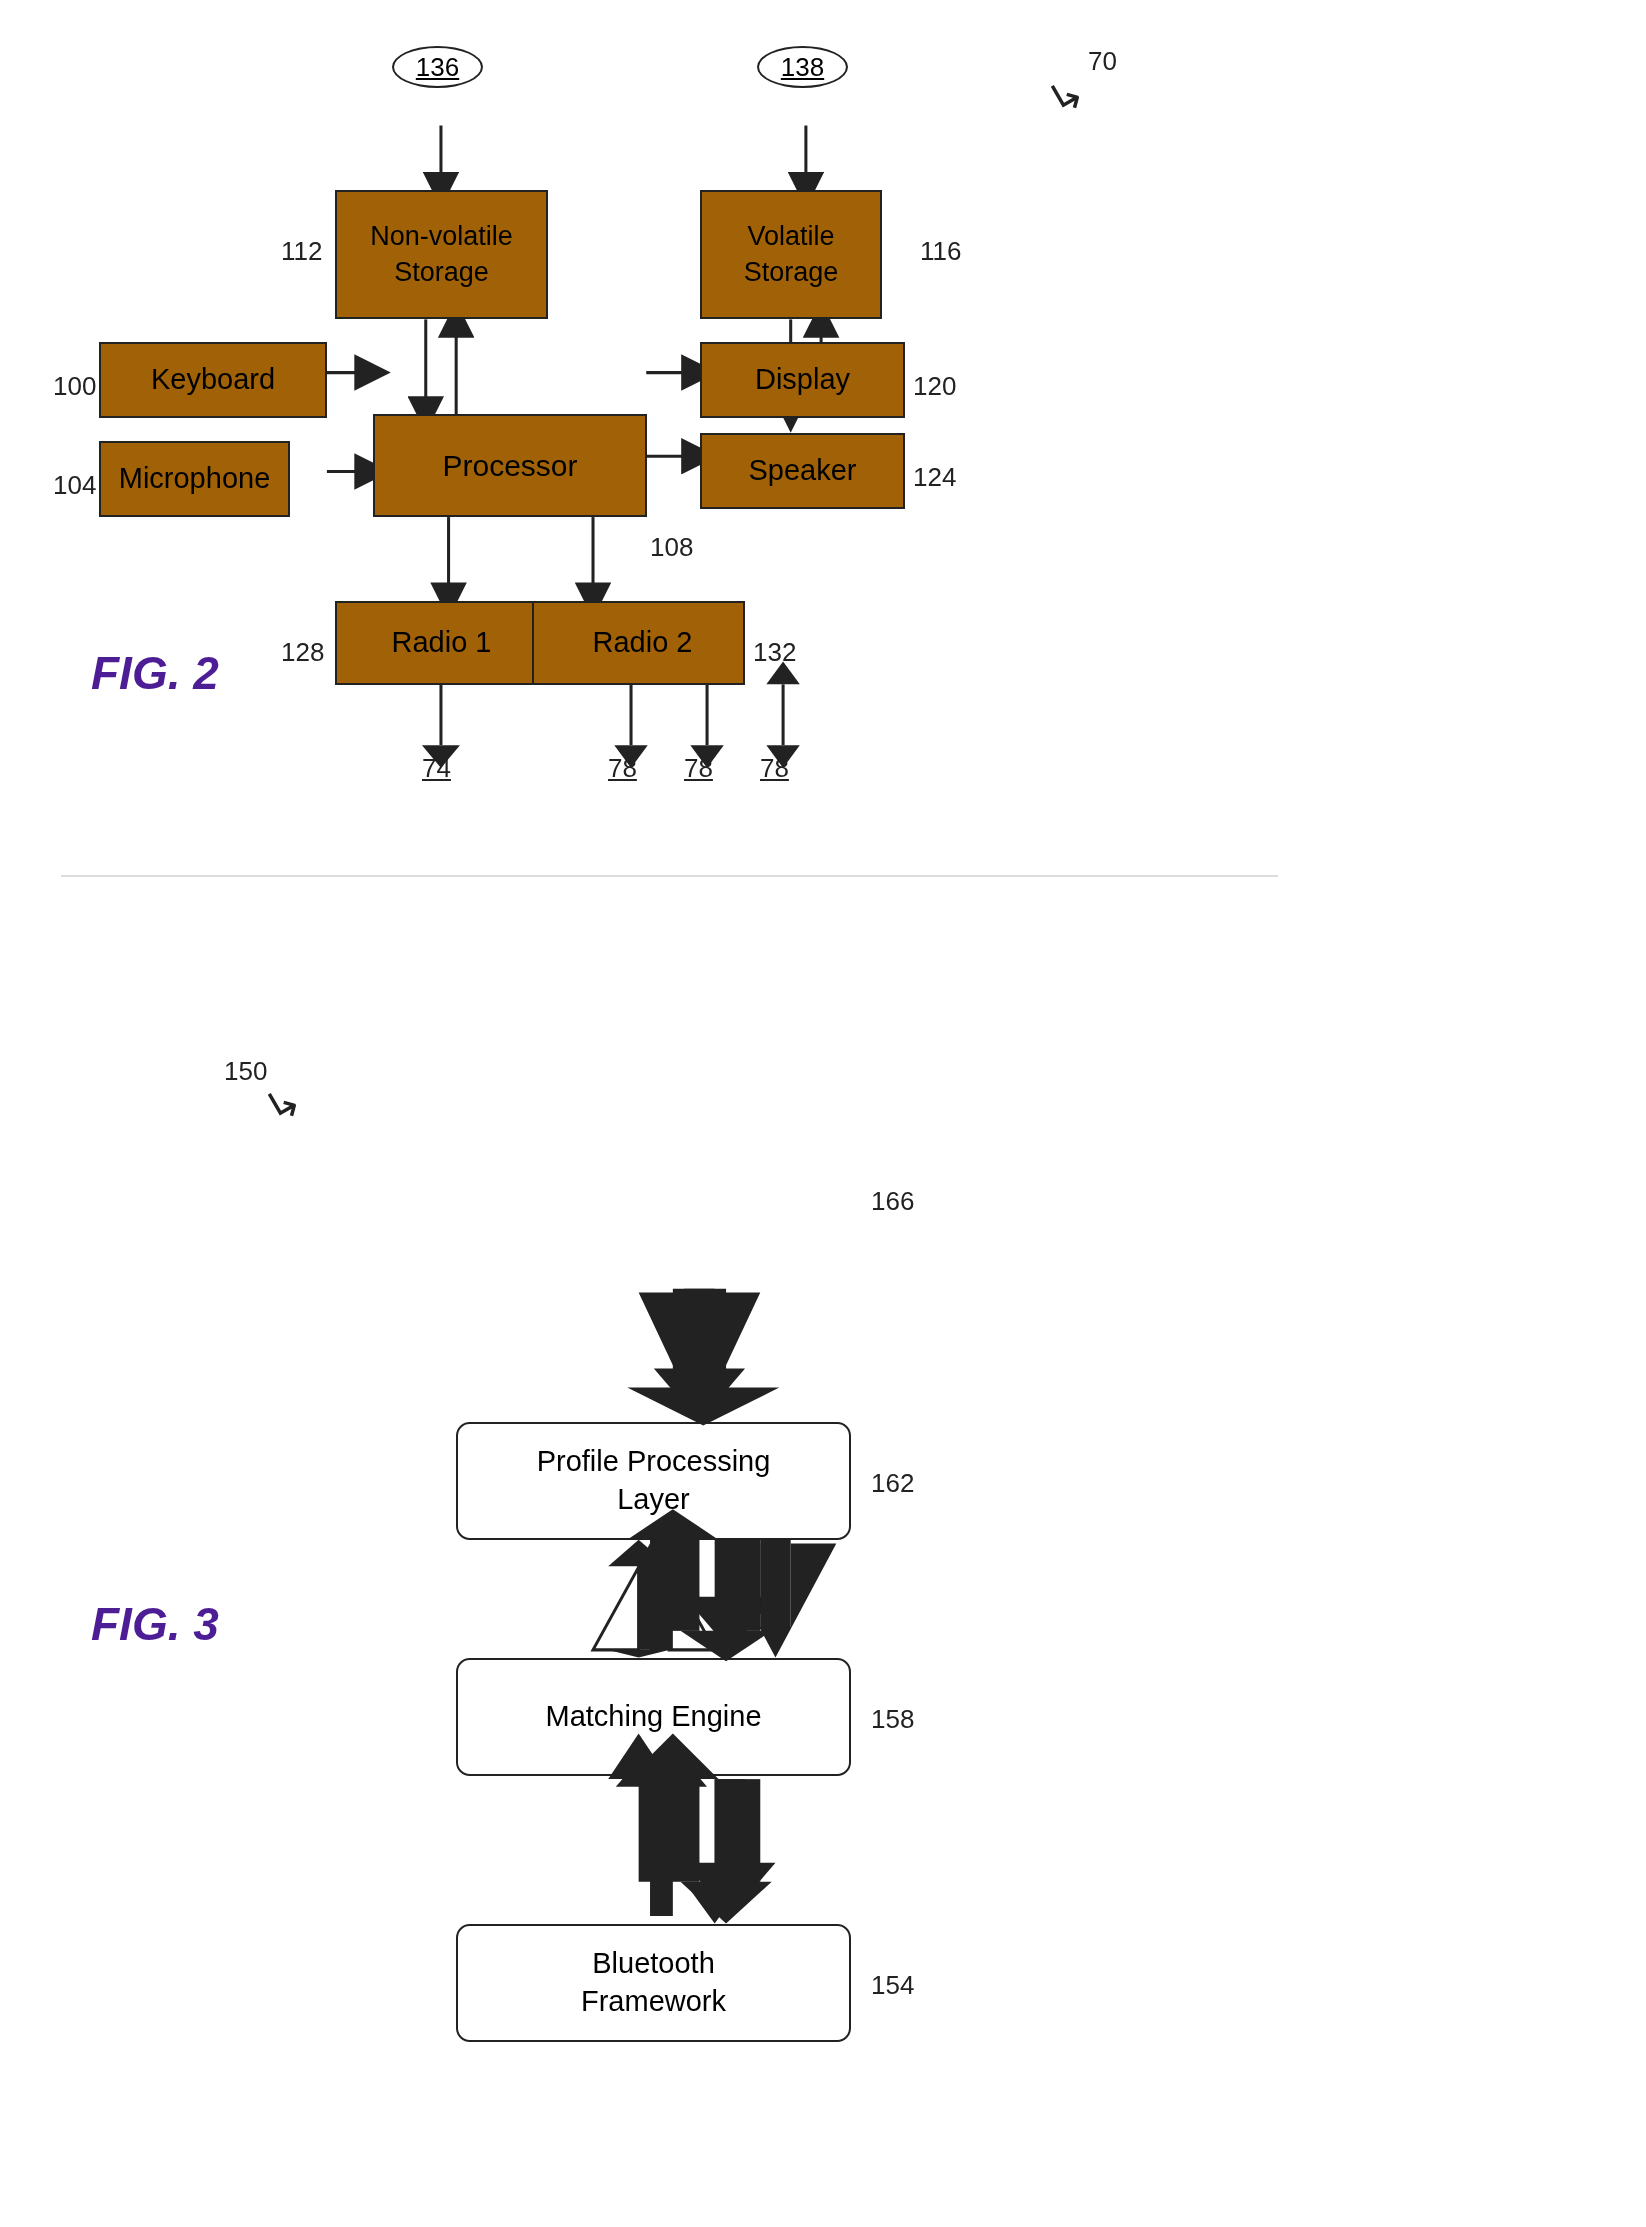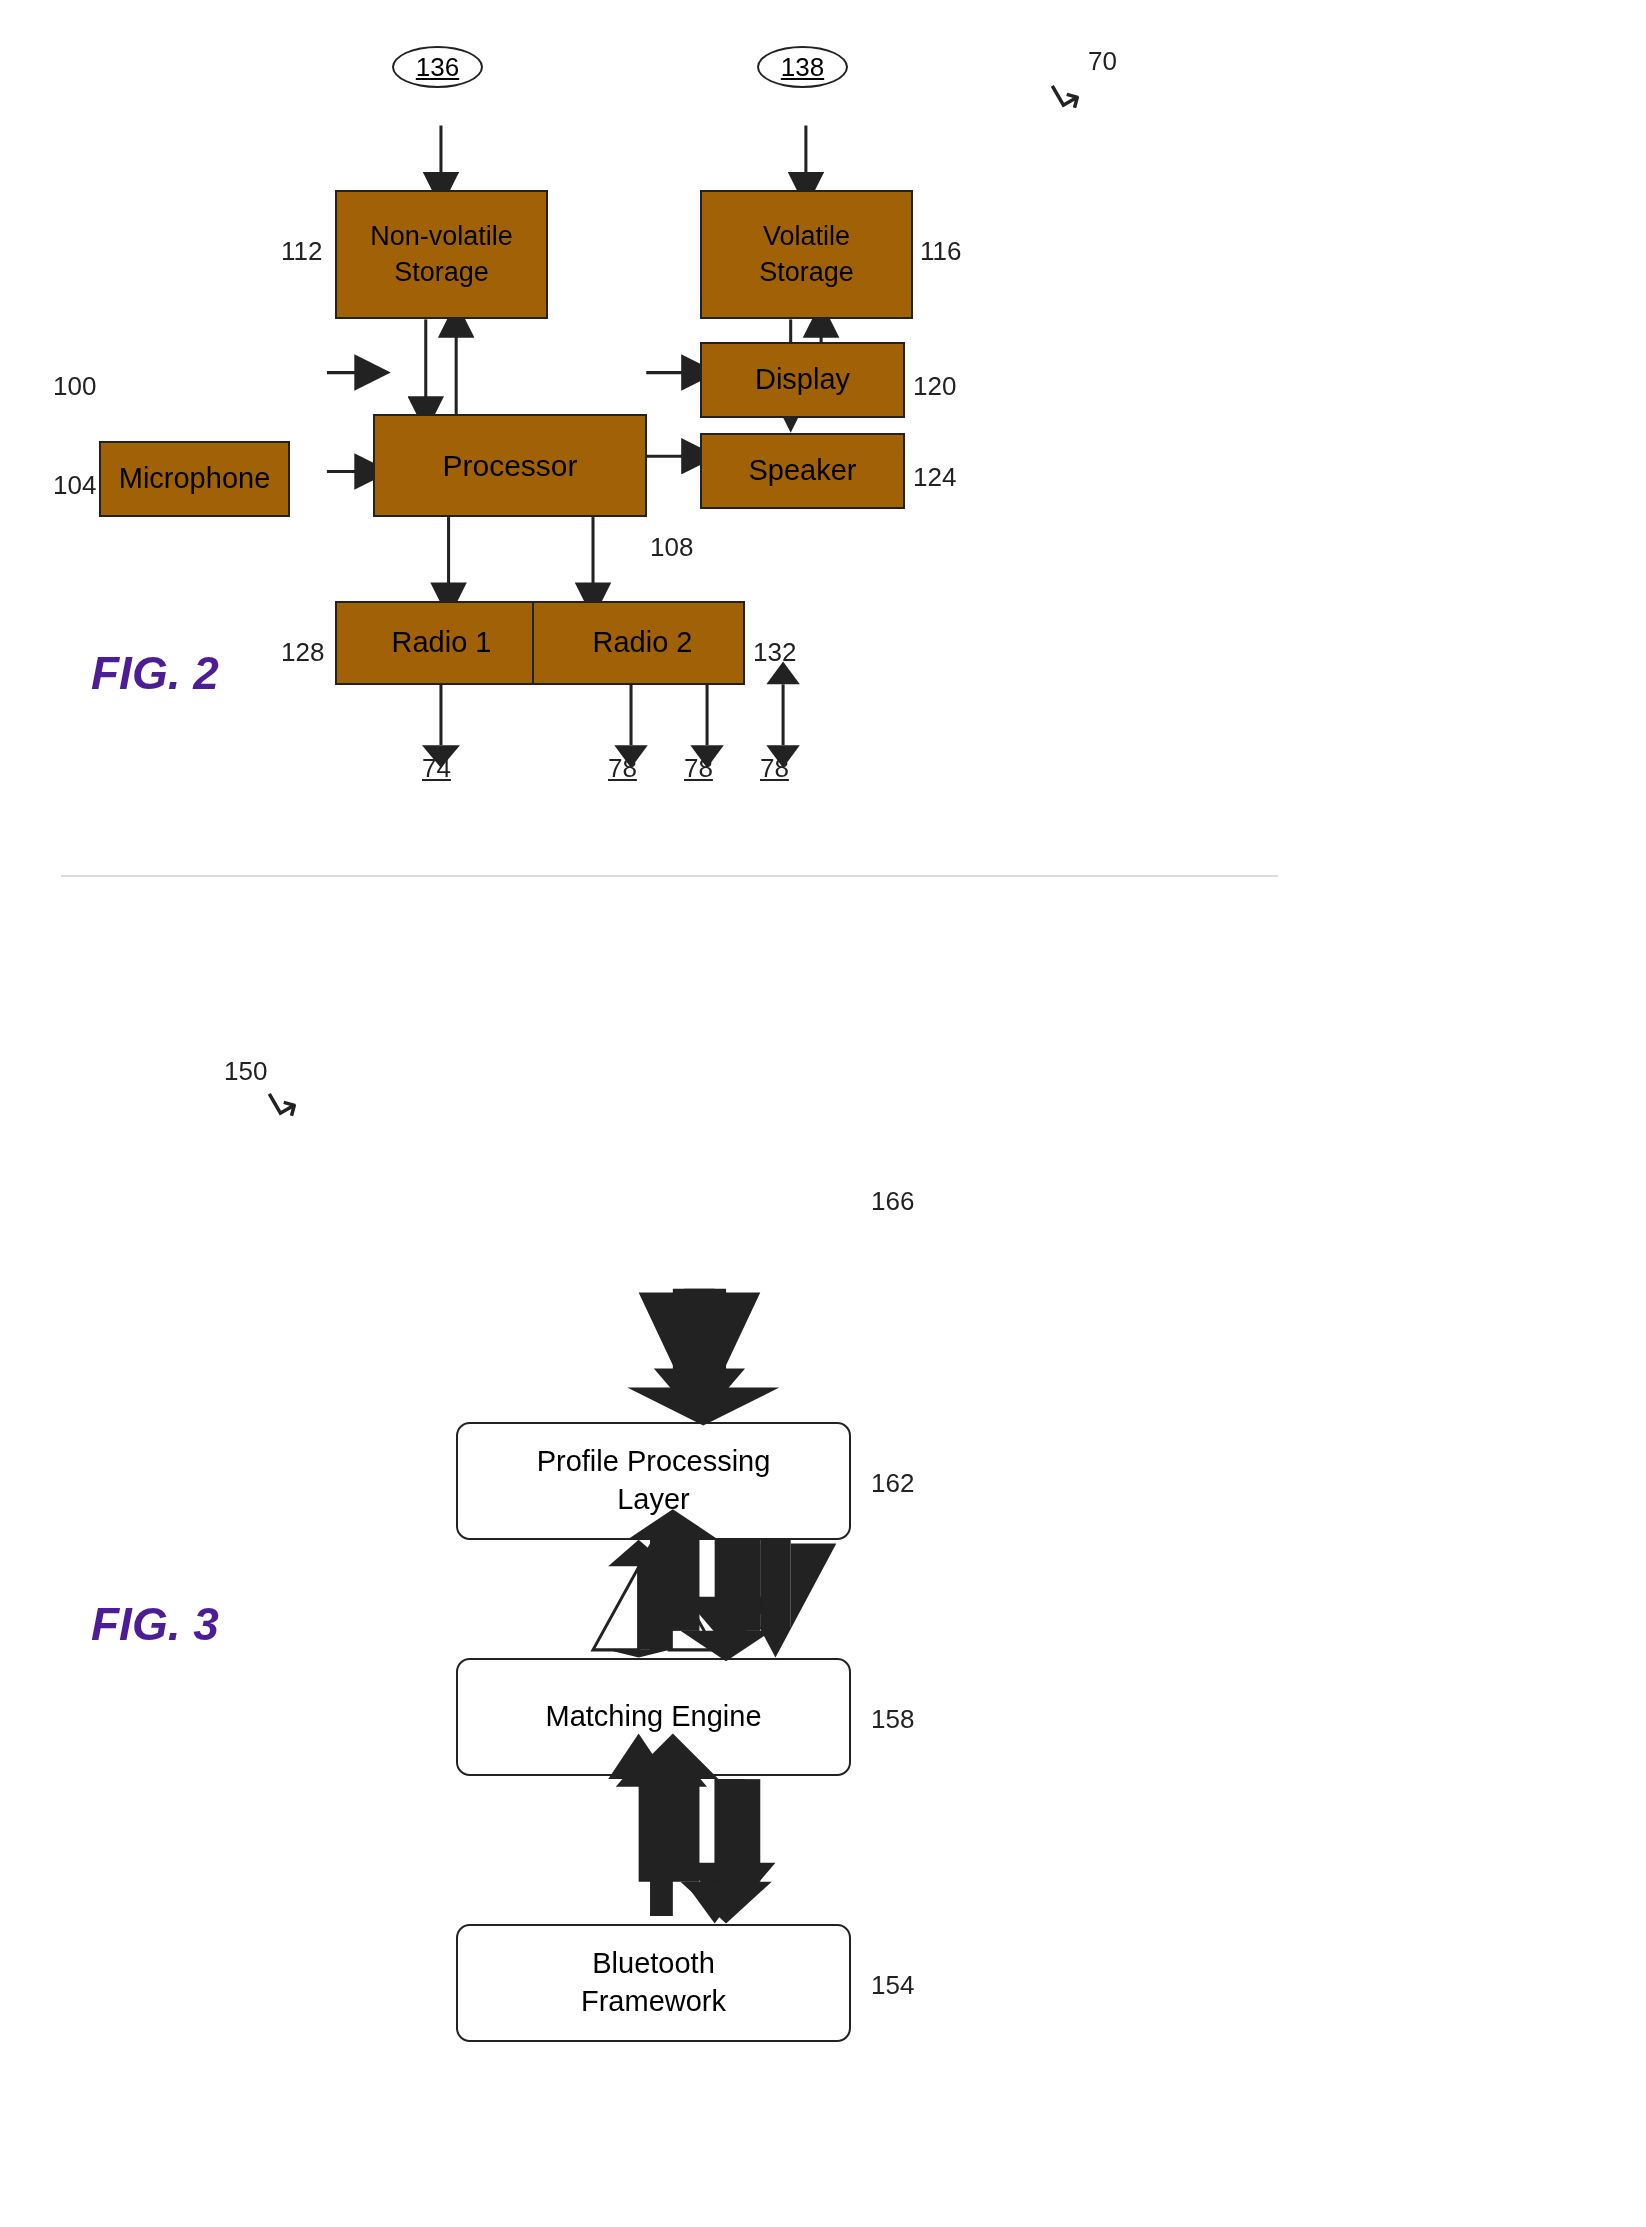--- a/index.html
+++ b/index.html
@@ -178,26 +178,29 @@
   <div style="position:absolute; top:46px; left:757px; width:91px; height:42px; border:2.3px solid #222; border-radius:50%; display:flex; align-items:center; justify-content:center; font-size:26px;">
     <span class="ref-underline">138</span>
   </div>
 
   <div class="box" style="left:335px; top:190px; width:213px; height:129px; font-size:27px;">
     <span style="white-space:pre-line;">Non-volatile
 Storage</span>
   </div>
   <div class="ref" style="top:236px; left:281px;">112</div>
 
-  <div class="box" style="left:700px; top:190px; width:213px; height:129px; font-size:27px;">
+  <div class="box" style="left:700px; top:190px; width:182px; height:129px; font-size:27px;">
     <span style="white-space:pre-line;">Volatile
 Storage</span>
   </div>
   <div class="ref" style="top:236px; left:920px;">116</div>
 
+  <div class="box" style="left:99px; top:342px; width:228px; height:76px;">
+    <span>Keyboard</span>
+  </div>
   <div class="ref" style="top:371px; left:53px;">100</div>
 
   <div class="box" style="left:99px; top:441px; width:191px; height:76px;">
     <span>Microphone</span>
   </div>
   <div class="ref" style="top:470px; left:53px;">104</div>
 
   <div class="box" style="left:373px; top:414px; width:274px; height:103px; font-size:30px;">
     <span>Processor</span>
   </div>

